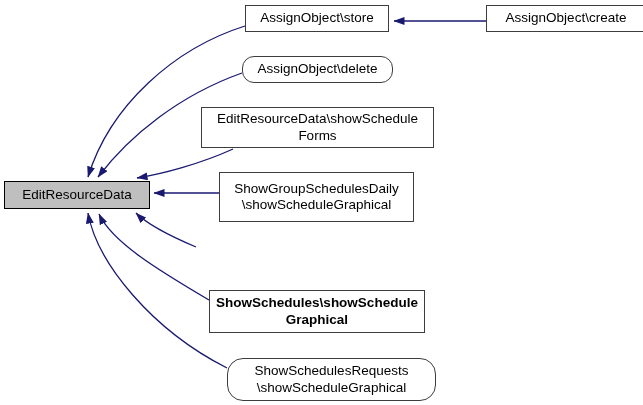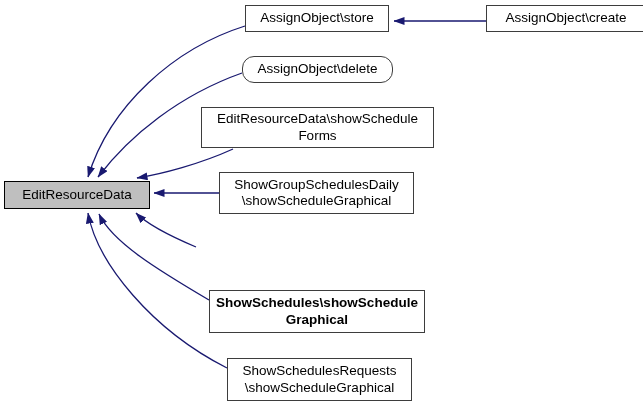--- a/index.html
+++ b/index.html
@@ -72,23 +72,23 @@
 
   <div class="node" style="left:245px; top:5px; width:144px; height:27px;">AssignObject\store</div>
 
   <div class="node" style="left:486px; top:5px; width:160px; height:27px;">AssignObject\create</div>
 
   <div class="node" style="left:242px; top:56px; width:151px; height:27px;border-radius:12px;">AssignObject\delete</div>
 
   <div class="node" style="left:201px; top:107px; width:233px; height:41px;">EditResourceData\showSchedule
 Forms</div>
 
-  <div class="node" style="left:219px; top:172px; width:195px; height:42px;">ShowGroupSchedulesDaily
+  <div class="node" style="left:219px; top:172px; width:195px; height:50px;">ShowGroupSchedulesDaily
 \showScheduleGraphical</div>
 
 
   <div class="node" style="left:209px; top:290px; width:216px; height:43px;font-weight:bold;">ShowSchedules\showSchedule
 Graphical</div>
 
-  <div class="node" style="left:227px; top:358px; width:185px; height:43px;">ShowSchedulesRequests
+  <div class="node" style="left:227px; top:358px; width:209px; height:43px;border-radius:16px;">ShowSchedulesRequests
 \showScheduleGraphical</div>
 
 </div>
 
 </body></html>

